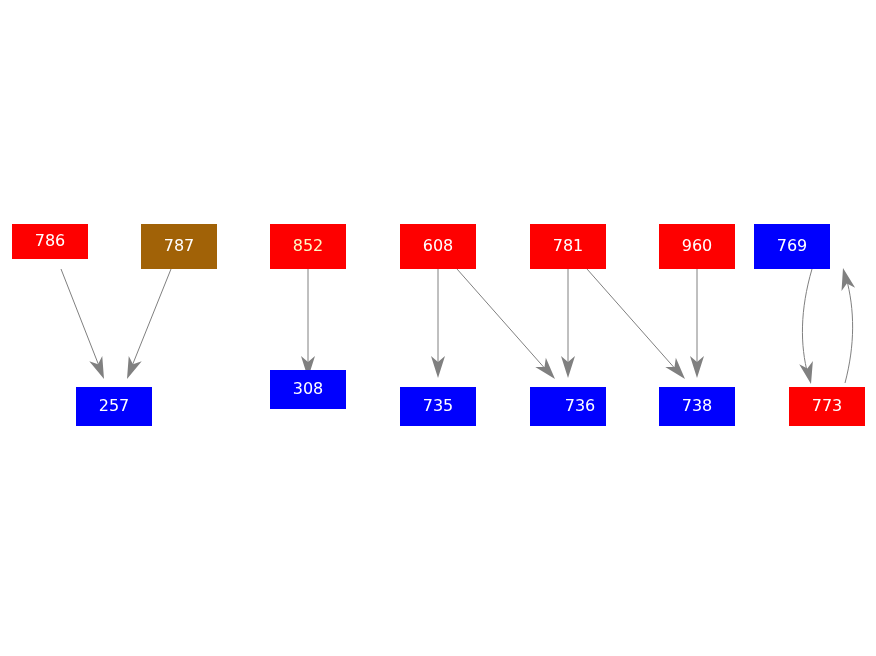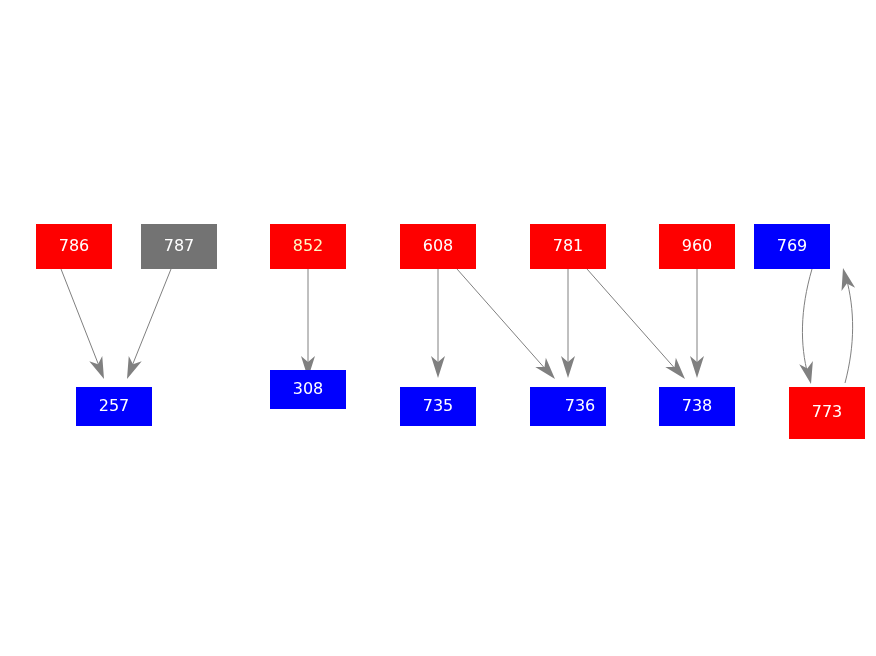--- a/index.html
+++ b/index.html
@@ -85,24 +85,24 @@
       <g>
         <path d="M 812,269 C 800,310 800,345 808,375" fill="none" stroke="#808080" stroke-width="1"></path>
         <path d="M 0,0 L -22,-7 L -16,0 L -22,7 Z" fill="#808080" transform="translate(811,384) rotate(77)"></path>
       </g>
       <g>
         <path d="M 845,383 C 855,345 855,310 846,277" fill="none" stroke="#808080" stroke-width="1"></path>
         <path d="M 0,0 L -22,-7 L -16,0 L -22,7 Z" fill="#808080" transform="translate(843,268) rotate(-104)"></path>
       </g>
     </svg>
   <div id="node-layer">
-      <div class="node" style="left: 12px; top: 224px; width: 76px; height: 45px; background: rgb(254, 0, 0); margin-left: 24px;">
+      <div class="node" style="left: 12px; top: 224px; width: 76px; height: 35px; background: rgb(254, 0, 0);">
         <span class="node-label" style="color: rgb(255, 255, 255);">786</span>
       </div>
-      <div class="node" style="left: 141px; top: 224px; width: 76px; height: 45px; background: #737373;">
+      <div class="node" style="left: 141px; top: 224px; width: 76px; height: 45px; background: #a16207;">
         <span class="node-label" style="color: rgb(255, 255, 255);">787</span>
       </div>
       <div class="node" style="left: 270px; top: 224px; width: 76px; height: 45px; background: rgb(254, 0, 0);">
         <span class="node-label" style="color: #fef9c3;">852</span>
       </div>
       <div class="node" style="left: 400px; top: 224px; width: 76px; height: 45px; background: rgb(254, 0, 0);">
         <span class="node-label" style="color: rgb(255, 255, 255);">608</span>
       </div>
       <div class="node" style="left: 530px; top: 224px; width: 76px; height: 45px; background: rgb(254, 0, 0);">
         <span class="node-label" style="color: rgb(255, 255, 255);">781</span>
@@ -121,17 +121,17 @@
       </div>
       <div class="node" style="left: 400px; top: 387px; width: 76px; height: 39px; background: rgb(0, 0, 254);">
         <span class="node-label" style="color: rgb(255, 255, 255);">735</span>
       </div>
       <div class="node" style="left: 530px; top: 387px; width: 76px; height: 39px; background: rgb(0, 0, 254);">
         <span class="node-label" style="color: rgb(255, 255, 255); margin-left: 24px;">736</span>
       </div>
       <div class="node" style="left: 659px; top: 387px; width: 76px; height: 39px; background: rgb(0, 0, 254);">
         <span class="node-label" style="color: rgb(255, 255, 255);">738</span>
       </div>
-      <div class="node" style="left: 789px; top: 387px; width: 76px; height: 52px; background: rgb(254, 0, 0);">
+      <div class="node" style="left: 789px; top: 387px; width: 76px; height: 39px; background: rgb(254, 0, 0);">
         <span class="node-label" style="color: rgb(255, 255, 255);">773</span>
       </div>
     </div>
 </div>
 
 </body></html>

